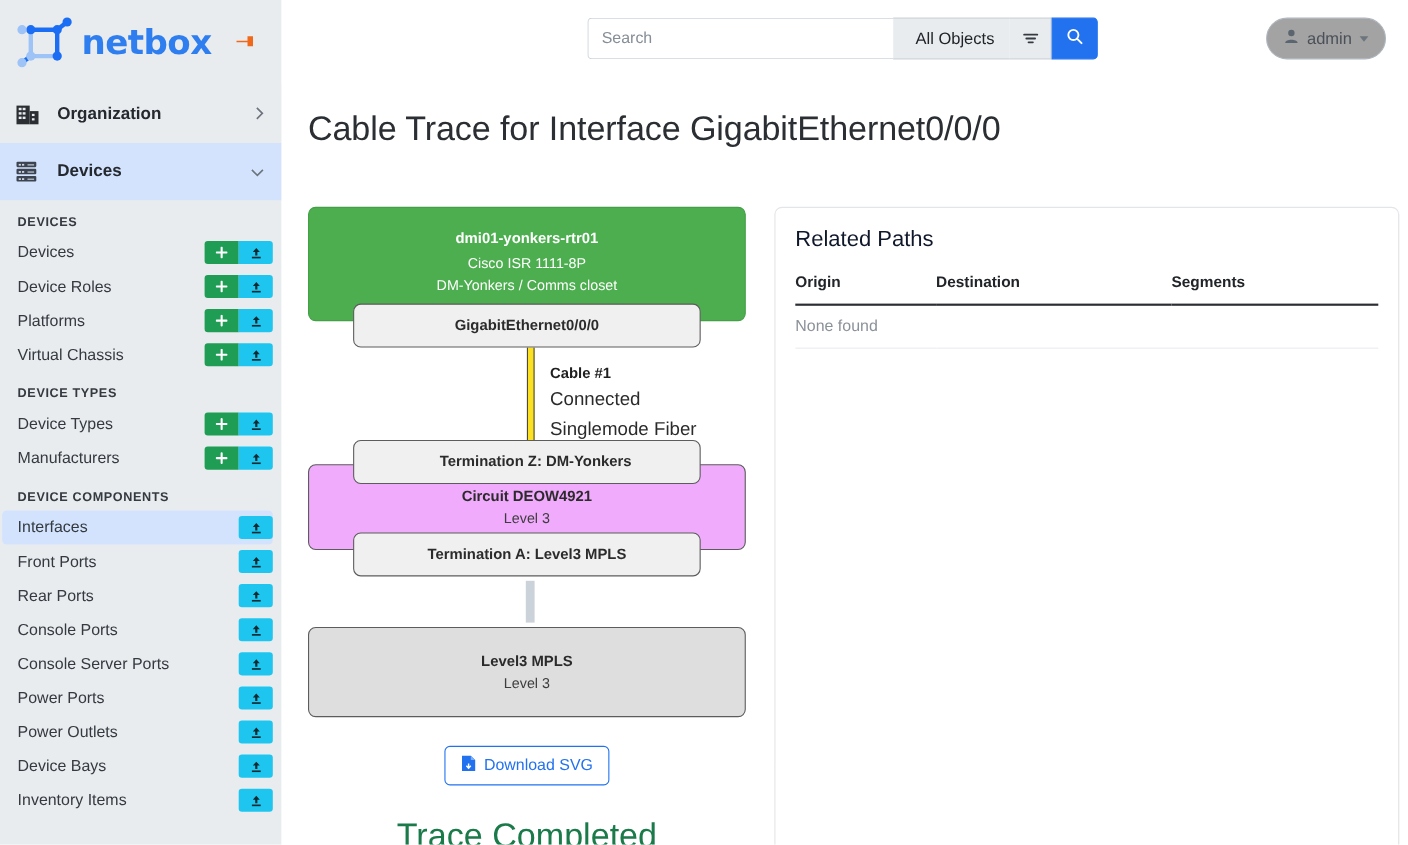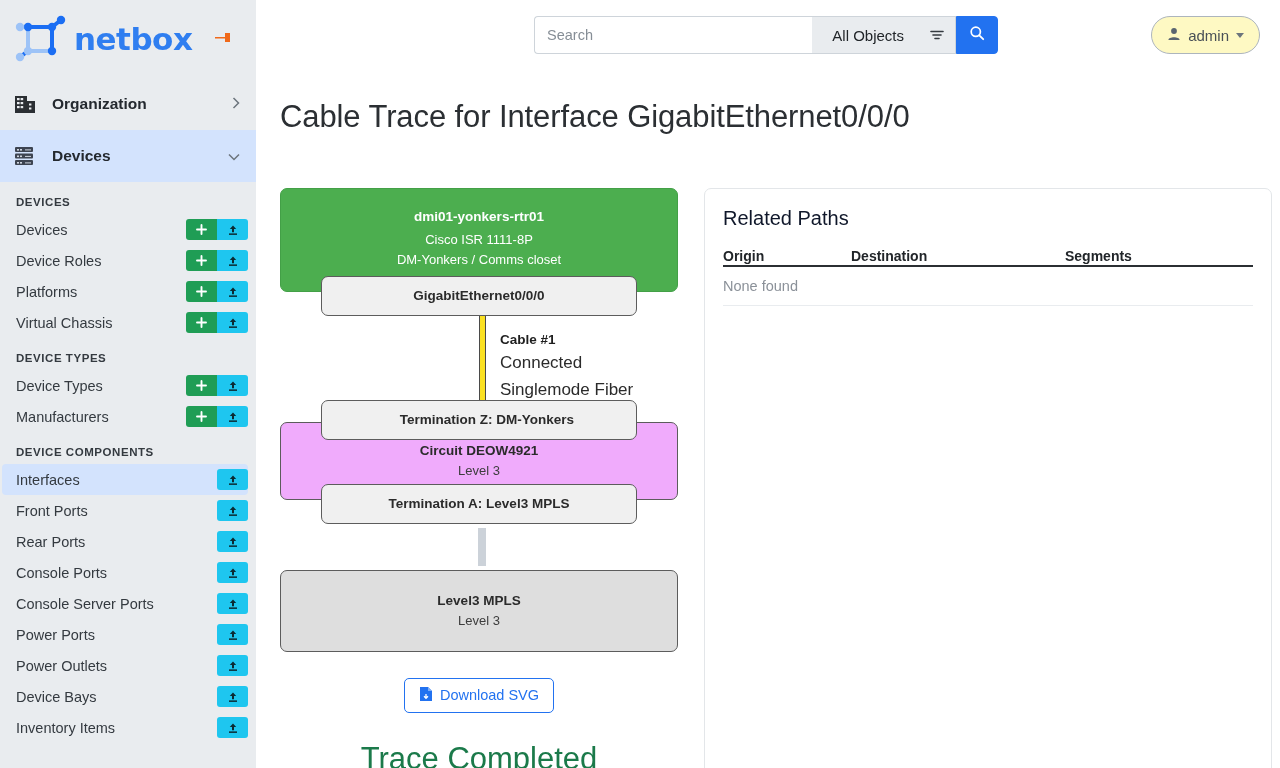--- a/index.html
+++ b/index.html
@@ -118,21 +118,21 @@
     display: flex; align-items: center; justify-content: center;
     width: 42px; background: #2272f0;
     border: 1px solid #2272f0; border-radius: 0 4px 4px 0;
     cursor: pointer;
   }
   .user-btn {
     position: absolute; right: 20px; top: 16px;
     display: flex; align-items: center; gap: 7px;
     height: 38px; padding: 0 15px;
     border: 1px solid #adb5bd; border-radius: 19px;
-    background: #fef9c3; cursor: pointer;
+    background: #a3a3a3; cursor: pointer;
     font-size: 15px; color: #495057;
   }
   .caret { width: 0; height: 0; border-left: 4.5px solid transparent; border-right: 4.5px solid transparent; border-top: 5.5px solid #6c757d; }
 
   .page-title {
     font-size: 31px; font-weight: 400; color: #2b2f33;
     padding: 8px 0 0 24px;
     letter-spacing: -0.1px;
   }
 
@@ -229,21 +229,21 @@
   .card {
     width: 568px; min-height: 155px;
     border: 1px solid #e3e6e9; border-radius: 7px;
     background: #fff; padding: 18px 18px 20px 18px;
     box-shadow: 0 1px 1px rgba(0,0,0,0.02);
   }
   .card-title { font-size: 20px; font-weight: 400; color: #0f172a; margin-bottom: 18px; }
   table.paths { width: 100%; border-collapse: collapse; }
   table.paths th {
     text-align: left; font-size: 14px; font-weight: 700; color: #212529;
-    padding: 0 0 1px 0; border-bottom: 2px solid #2b2f33;
+    padding: 0 0 12px 0; border-bottom: 2px solid #2b2f33;
   }
   table.paths th.c1 { width: 128px; }
   table.paths th.c2 { width: 214px; }
   table.paths td {
     font-size: 14.5px; color: #8b9199;
     padding: 11px 0; border-bottom: 1px solid #e9ecef;
   }
 </style>
 </head>
 <body>

